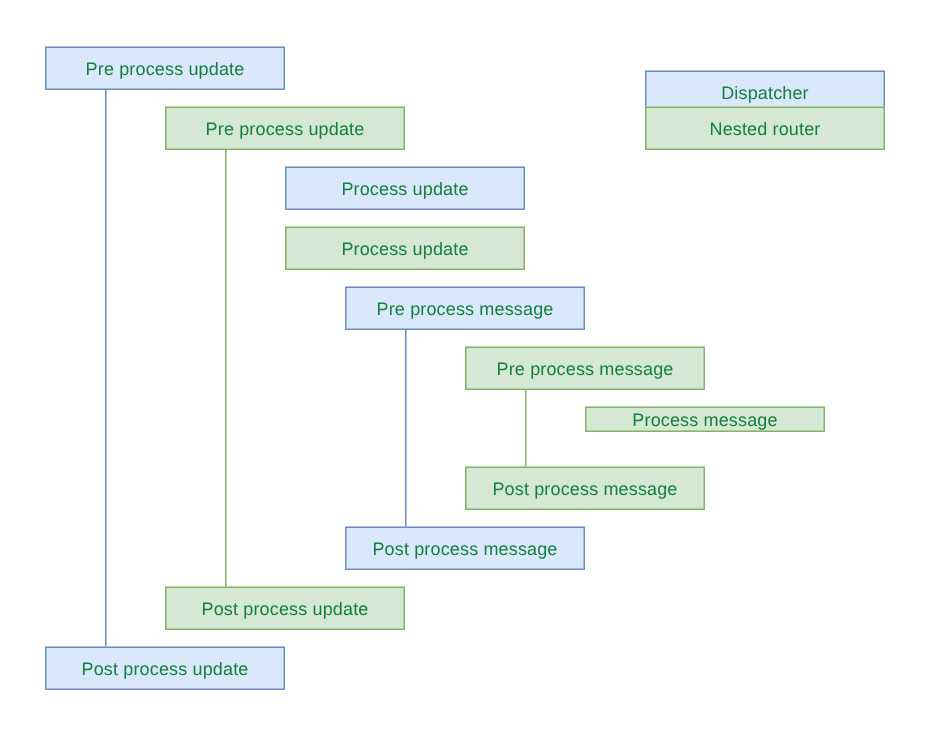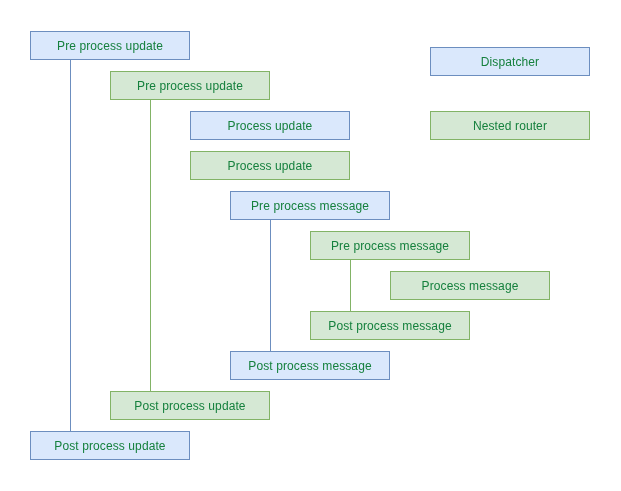--- a/index.html
+++ b/index.html
@@ -80,37 +80,37 @@
       </div>
       <div class="node nested" style="left: 190px; top: 151px; width: 160px; height: 29px;">
         <span>Process update</span>
       </div>
       <div class="node dispatcher" style="left: 230px; top: 191px; width: 160px; height: 29px;">
         <span>Pre process message</span>
       </div>
       <div class="node nested" style="left: 310px; top: 231px; width: 160px; height: 29px;">
         <span>Pre process message</span>
       </div>
-      <div class="node nested" style="left: 390px; top: 271px; width: 160px; height: 29px;">
+      <div class="node nested" style="left: 390px; top: 271px; width: 160px; height: 17px;">
         <span>Process message</span>
       </div>
       <div class="node nested" style="left: 310px; top: 311px; width: 160px; height: 29px;">
         <span>Post process message</span>
       </div>
       <div class="node dispatcher" style="left: 230px; top: 351px; width: 160px; height: 29px;">
         <span>Post process message</span>
       </div>
       <div class="node nested" style="left: 110px; top: 391px; width: 160px; height: 29px;">
         <span>Post process update</span>
       </div>
       <div class="node dispatcher" style="left: 30px; top: 431px; width: 160px; height: 29px;">
         <span>Post process update</span>
       </div>
     </div>
   <div id="legend-layer" class="legend-group">
       <div class="node dispatcher" style="left: 430px; top: 31px; width: 160px; height: 29px; margin-top: 16px;">
         <span>Dispatcher</span>
       </div>
-      <div class="node nested" style="left: 430px; top: 71px; width: 160px; height: 29px; margin-top: 40px;">
+      <div class="node nested" style="left: 430px; top: 71px; width: 160px; height: 29px;">
         <span>Nested router</span>
       </div>
     </div>
 </div>
 
 </body></html>

